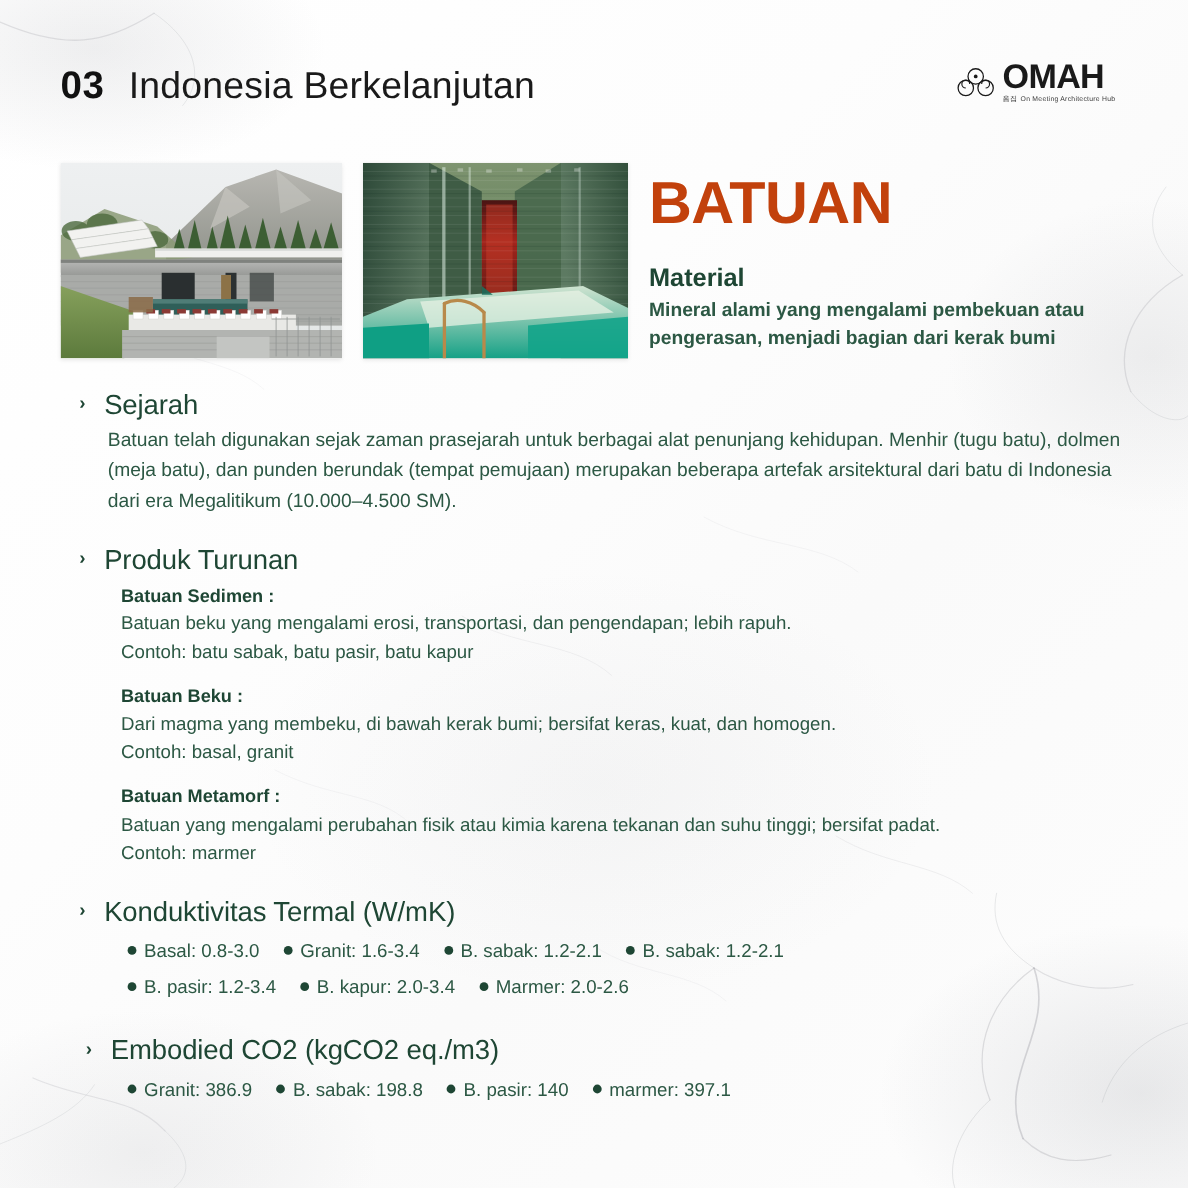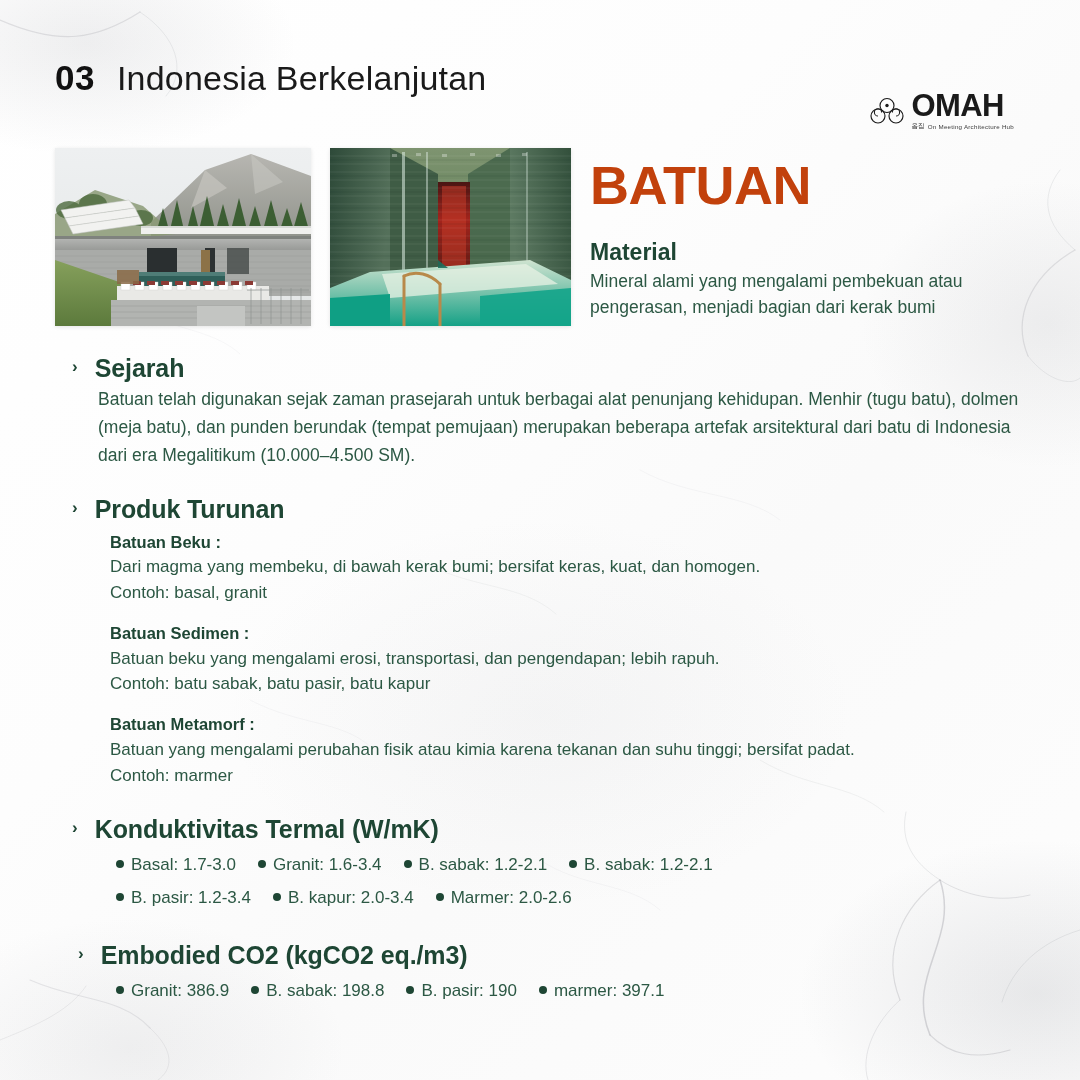--- a/index.html
+++ b/index.html
@@ -26,45 +26,45 @@
   }
   #marble-bg svg { position:absolute; inset:0; width:100%; height:100%; }
 
   #page { position:relative; z-index:2; width:1080px; height:789px;padding-left:24px; }
 
   
   .header { position:absolute; left:55px; top:58px; display:flex; align-items:baseline; gap:22px; }
   .hdr-num { font-size:35px; font-weight:700; color:#111; letter-spacing:.5px; }
   .hdr-title { font-size:34px; font-weight:400; color:#1a1a1a; letter-spacing:.2px; }
 
-  .logo { position:absolute; right:66px; top:55px; display:flex; align-items:center; gap:7px;margin-top:36px; }
+  .logo { position:absolute; right:66px; top:55px; display:flex; align-items:center; gap:7px; }
   .logo-mark { width:34px; height:30px; }
   .logo-text-wrap { display:flex; flex-direction:column; align-items:flex-start; }
   .logo-word { font-size:31px; font-weight:700; color:#1a1a1a; letter-spacing:-.6px; line-height:.95; }
   .logo-tag-row { display:flex; align-items:center; gap:3px; margin-top:2px; }
   .logo-han { font-size:6.5px; color:#2a2a2a; letter-spacing:.2px; }
   .logo-tag { font-size:6.2px; color:#3a3a3a; letter-spacing:.25px; white-space:nowrap; }
 
   
   .photo { position:absolute; overflow:hidden; box-shadow:0 1px 4px rgba(0,0,0,.10); }
   #photo-exterior { left:55px;  top:148px; width:256px; height:178px; }
   #photo-interior { left:330px; top:148px; width:241px; height:178px; }
   .photo svg { display:block; width:100%; height:100%; }
 
   
   .hero { position:absolute; left:590px; top:158px; width:430px; }
   .hero-title { font-size:54px; font-weight:700; color:#c2410c; letter-spacing:-.5px; line-height:1.02; }
   .hero-sub   { font-size:23px; font-weight:700; color:#1e4634; margin-top:26px; line-height:1.2; }
-  .hero-desc  { font-size:17.5px; font-weight:400; color:#2c5844; line-height:1.48; margin-top:2px; }
+  .hero-desc  { font-size:17.5px; font-weight:700; color:#2c5844; line-height:1.48; margin-top:2px; }
 
   
   .section { position:absolute; left:72px; width:960px; }
   .sec-head { display:flex; align-items:flex-start; gap:17px; }
   .chev { font-size:17px; font-weight:700; color:#1e4634; line-height:1.6; flex:0 0 auto; }
-  .sec-title { font-size:25px; font-weight:700; color:#1e4634; line-height:1.22; letter-spacing:-.1px;text-align:right; }
+  .sec-title { font-size:25px; font-weight:400; color:#1e4634; line-height:1.22; letter-spacing:-.1px;text-align:right; }
   .sec-body { margin-left:38px; }
 
   .para { font-size:17.5px; color:#2c5844; line-height:1.62; }
   .sub-label { font-size:16.5px; font-weight:700; color:#1e4634; line-height:1.5; }
   .sub-line  { font-size:17px; color:#2c5844; line-height:1.52; }
   .sub-group { margin-bottom:15px; }
   .sub-group:last-child { margin-bottom:0; }
 
   .chips { display:flex; flex-wrap:wrap; align-items:center; }
   .chip { display:inline-flex; align-items:center; gap:7px; font-size:17px; color:#2c5844;
@@ -364,47 +364,47 @@
     </div>
   </div>
 
   <div class="section" id="sec-produk">
     <div class="sec-head">
       <span class="chev">›</span>
       <span class="sec-title">Produk Turunan</span>
     </div>
     <div class="sec-body">
       <div class="sub-group">
+        <div class="sub-label">Batuan Sedimen :</div>
+        <div class="sub-line">Batuan beku yang mengalami erosi, transportasi, dan pengendapan; lebih rapuh.</div>
+        <div class="sub-line">Contoh: batu sabak, batu pasir, batu kapur</div>
+      </div>
+      <div class="sub-group">
         <div class="sub-label">Batuan Beku :</div>
         <div class="sub-line">Dari magma yang membeku, di bawah kerak bumi; bersifat keras, kuat, dan homogen.</div>
         <div class="sub-line">Contoh: basal, granit</div>
-      </div>
-      <div class="sub-group">
-        <div class="sub-label">Batuan Sedimen :</div>
-        <div class="sub-line">Batuan beku yang mengalami erosi, transportasi, dan pengendapan; lebih rapuh.</div>
-        <div class="sub-line">Contoh: batu sabak, batu pasir, batu kapur</div>
       </div>
       <div class="sub-group">
         <div class="sub-label">Batuan Metamorf :</div>
         <div class="sub-line">Batuan yang mengalami perubahan fisik atau kimia karena tekanan dan suhu tinggi; bersifat padat.</div>
         <div class="sub-line">Contoh: marmer</div>
       </div>
     </div>
   </div>
 
   <div class="section" id="sec-konduk">
     <div class="sec-head">
       <span class="chev">›</span>
       <span class="sec-title">Konduktivitas Termal (W/mK)</span>
     </div>
     <div class="sec-body">
       <div class="chips">
         <span class="chip">
             <i class="dot"></i>
-            <span>Basal: 1.7-3.0</span>
+            <span>Basal: 0.8-3.0</span>
           </span>
         <span class="chip">
             <i class="dot"></i>
             <span>Granit: 1.6-3.4</span>
           </span>
         <span class="chip">
             <i class="dot"></i>
             <span>B. sabak: 1.2-2.1</span>
           </span>
         <span class="chip">
@@ -439,21 +439,21 @@
         <span class="chip">
             <i class="dot"></i>
             <span>Granit: 386.9</span>
           </span>
         <span class="chip">
             <i class="dot"></i>
             <span>B. sabak: 198.8</span>
           </span>
         <span class="chip">
             <i class="dot"></i>
-            <span>B. pasir: 190</span>
+            <span>B. pasir: 140</span>
           </span>
         <span class="chip">
             <i class="dot"></i>
             <span>marmer: 397.1</span>
           </span>
       </div>
     </div>
   </div>
 
 </div>

